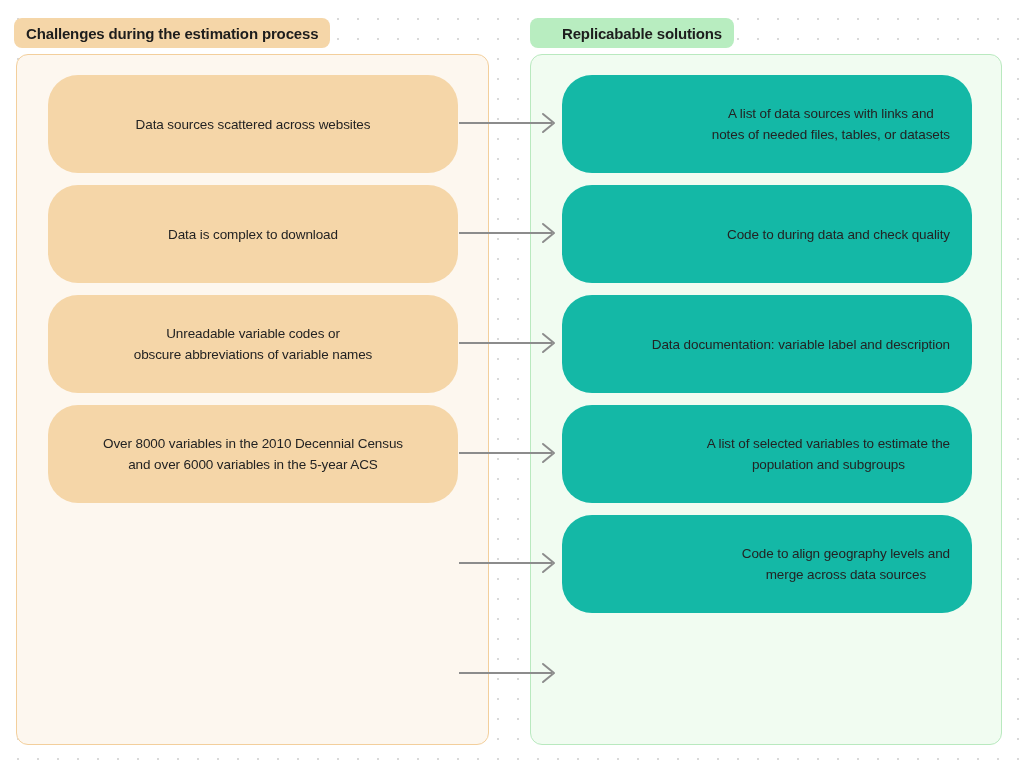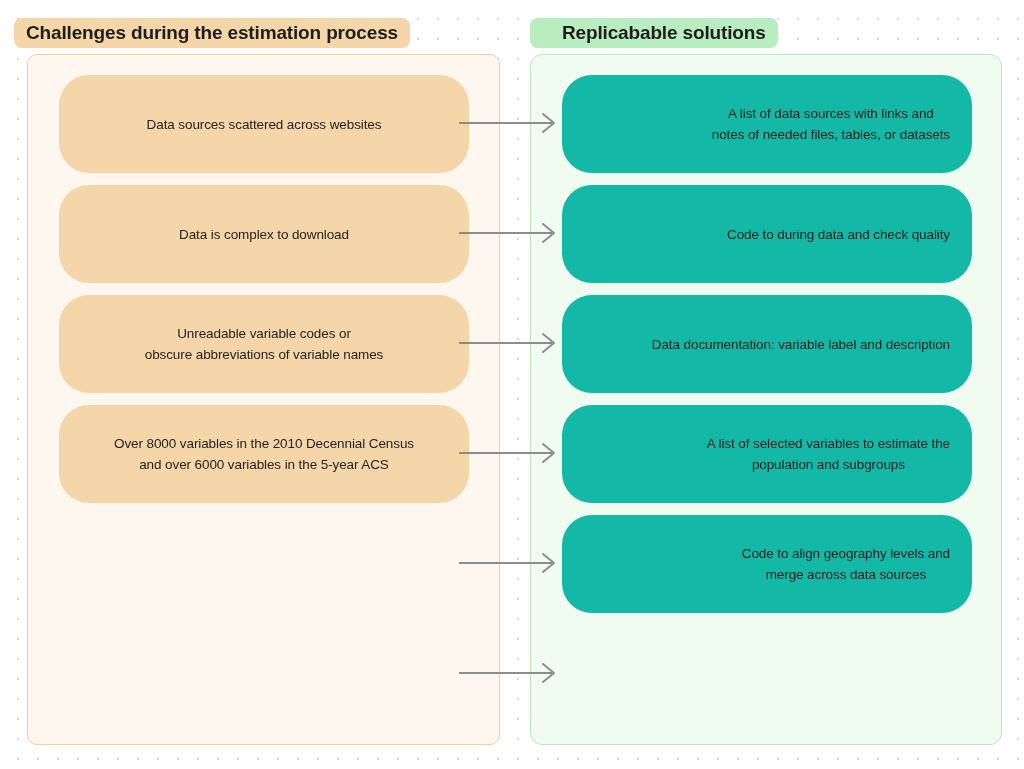--- a/index.html
+++ b/index.html
@@ -27,21 +27,21 @@
   }
 
   
   .title-pill {
     position: absolute;
     display: flex;
     align-items: center;
     height: 30px;
     padding: 0 12px;
     border-radius: 8px;
-    font-size: 19px;
+    font-size: 15px;
     font-weight: bold;
     letter-spacing: -0.15px;
     white-space: nowrap;
     color: #1d1d1d;
     box-sizing: border-box;
   }
   #title-left {
     left: 14px;
     top: 18px;
     background-color: #f5d6a8;
@@ -57,25 +57,24 @@
   .panel {
     position: absolute;
     top: 54px;
     height: 691px;
     border-radius: 12px;
     border-style: solid;
     border-width: 1.5px;
     box-sizing: border-box;
   }
   #panel-left {
-    left: 27px;
+    left: 16px;
     width: 473px;
     background-color: #fdf7ef;
     border-color: #f3cf9c;
-    border-radius: 10px;
   }
   #panel-right {
     left: 530px;
     width: 472px;
     background-color: #f1fcf1;
     border-color: #b9e9bf;
   }
 
   
   .col-items {

